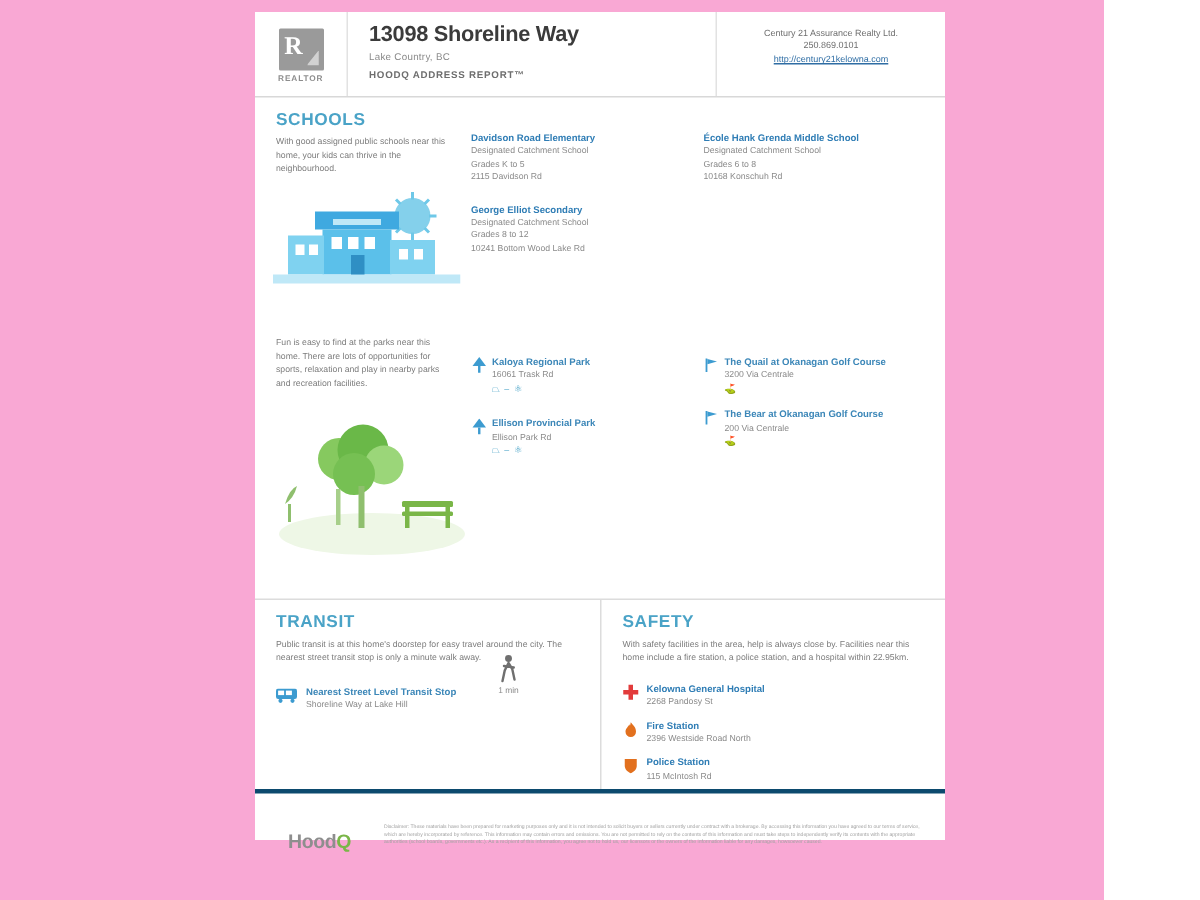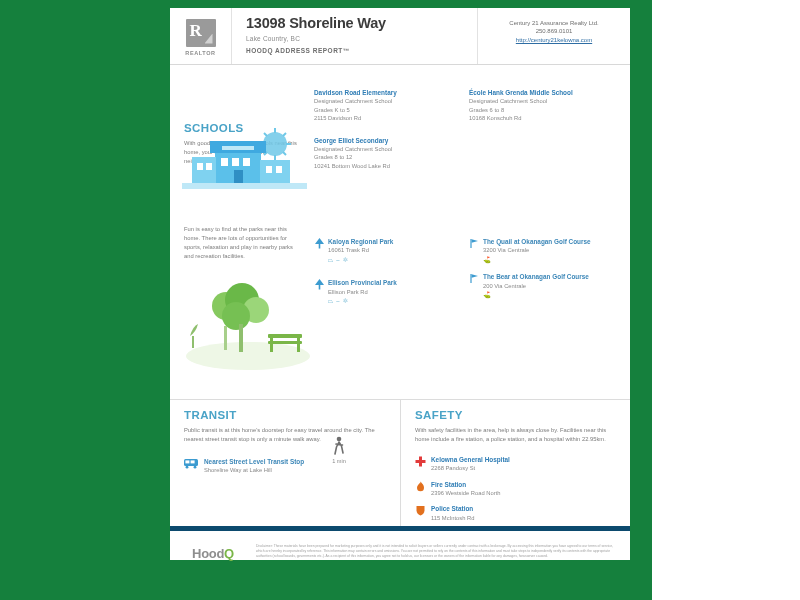--- a/index.html
+++ b/index.html
@@ -6,23 +6,23 @@
     margin: 0;
     padding: 0;
     width: 800px;
     height: 600px;
     background: #ffffff;
     font-family: "Liberation Sans", sans-serif;
     overflow: hidden;
   }
   #page {
     position: relative;
-    width: 652px;
+    width: 736px;
     height: 600px;
-    background: #15803d;
+    background: #f9a8d4;
   }
   
   .sheet {
     position: absolute;
     left: 170px;
     top: 8px;
     width: 460px;
     height: 552px;
     background: #ffffff;
     box-sizing: border-box;
@@ -131,21 +131,21 @@
   .section {
     position: relative;
     padding: 9px 0 0 0;
   }
   .sect-title {
     font-size: 11.5px;
     font-weight: bold;
     letter-spacing: .4px;
     margin: 0 0 5px 14px;
   }
-  .schools .sect-title { color: #4aa3c7; margin-top: 48px; }
+  .schools .sect-title { color: #4aa3c7; }
   .parks .sect-title { color: #7ab648; }
   .transit .sect-title { color: #4aa3c7; }
   .safety .sect-title { color: #4aa3c7; }
 
   .blurb {
     font-size: 5.8px;
     line-height: 1.55;
     color: #7c7c7c;
     width: 120px;
     margin-left: 14px;
@@ -237,25 +237,25 @@
     width: 34px;
     text-align: center;
   }
   .walk .mins { font-size: 5.6px; color: #8a8a8a; margin-top: 2px; }
   .safety-list { margin-top: 12px; }
   .safety-item { position: relative; padding-left: 16px; margin-bottom: 8px; }
   .safety-item .entry-name { color: #2f7db5; }
   
   .footer {
     position: relative;
-    border-top: 5px solid #0c4a6e;
+    border-top: 3px solid #0c4a6e;
     height: 46px;
     display: flex;
-    align-items: center;
-    padding-top: 0;
+    align-items: flex-start;
+    padding-top: 20px;
     box-sizing: border-box;
   }
   .hoodq-logo {
     width: 86px;
     text-align: center;
     font-size: 13px;
     font-weight: bold;
     color: #8e8e8e;
     letter-spacing: -.3px;
     padding-top: 4px;

